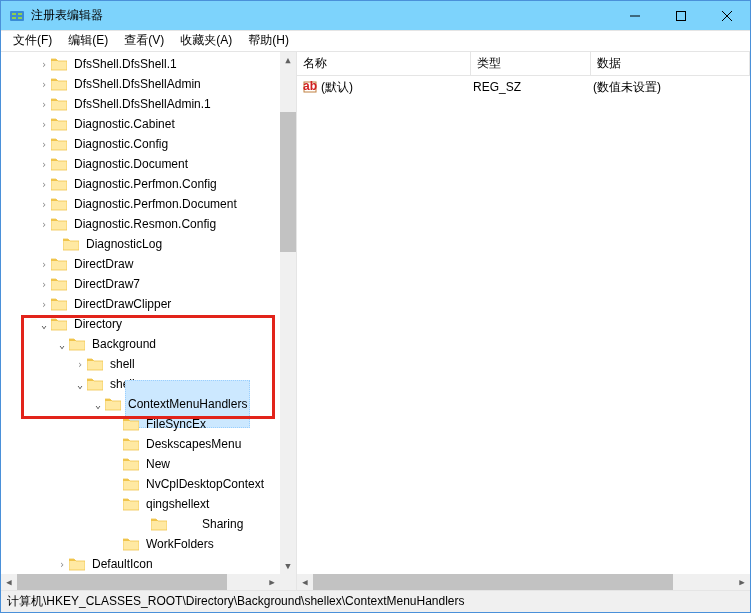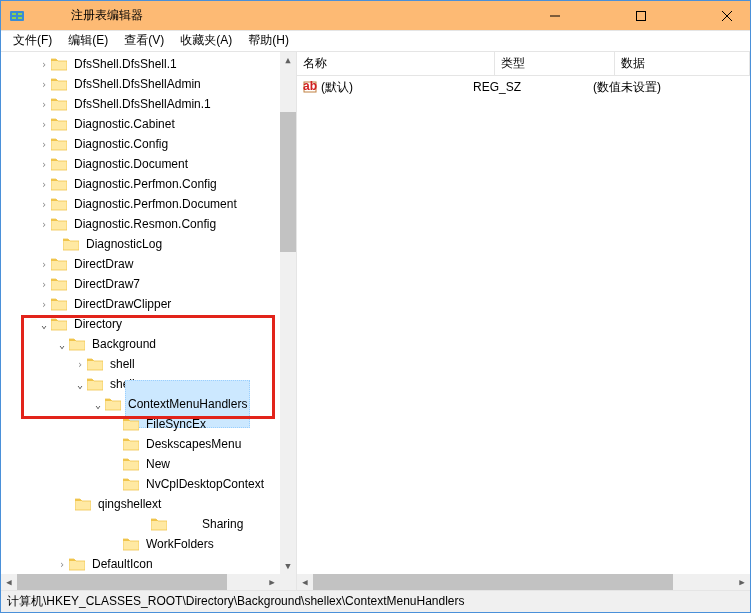--- a/index.html
+++ b/index.html
@@ -1,17 +1,17 @@
 <!DOCTYPE html>
 <html><head>
 <meta charset="utf-8">
 <style>
 * { margin: 0; padding: 0; box-sizing: border-box; font-family: "Microsoft YaHei", "Segoe UI", sans-serif; font-size: 12px; }
 body { background: #fff; width: 751px; height: 613px; overflow: hidden; border: 1px solid #4a90d9; display: flex; flex-direction: column; }
-.titlebar { height: 30px; background: #fdba74; display: flex; align-items: center; padding-left: 8px; border-bottom: 1px solid #e5e5e5; gap: 40px; }
+.titlebar { height: 30px; background: #7dd3fc; display: flex; align-items: center; padding-left: 8px; border-bottom: 1px solid #e5e5e5; }
 .titlebar-icon { width: 16px; height: 16px; margin-right: 6px; }
 .titlebar-title { flex: 1; font-size: 12px; }
 .win-btn { width: 46px; height: 30px; display: flex; align-items: center; justify-content: center; cursor: pointer; }
 .menubar { height: 20px; display: flex; padding: 0 4px; }
 .menu-item { padding: 1px 8px; cursor: pointer; }
 .main { flex: 1; display: flex; border-top: 1px solid #e5e5e5; overflow: hidden; }
 .left-pane { width: 296px; border-right: 1px solid #e5e5e5; position: relative; overflow: hidden; }
 .right-pane { flex: 1; position: relative; overflow: hidden; }
 .tree { position: absolute; top: 0; left: 0; right: 16px; bottom: 16px; overflow: hidden; background: #fff; padding-top: 2px; }
 .tree-row { height: 20px; display: flex; align-items: center; white-space: nowrap; cursor: pointer; }
@@ -245,21 +245,21 @@
           <span class="label">New</span>
         </div>
         <div class="tree-row" style="padding-left: 108px;">
           <span class="chev"></span>
           <svg class="folder-icon" viewBox="0 0 16 14">
             <path d="M0 2 L0 13 L16 13 L16 4 L7 4 L5 2 Z" fill="#ffe9a3" stroke="#f0c44c" stroke-width="0.8"></path>
             <path d="M0 2 L5 2 L7 4 L0 4 Z" fill="#f0c44c"></path>
           </svg>
           <span class="label">NvCplDesktopContext</span>
         </div>
-        <div class="tree-row" style="padding-left: 60px;">
+        <div class="tree-row" style="padding-left: 108px;">
           <span class="chev"></span>
           <svg class="folder-icon" viewBox="0 0 16 14">
             <path d="M0 2 L0 13 L16 13 L16 4 L7 4 L5 2 Z" fill="#ffe9a3" stroke="#f0c44c" stroke-width="0.8"></path>
             <path d="M0 2 L5 2 L7 4 L0 4 Z" fill="#f0c44c"></path>
           </svg>
           <span class="label">qingshellext</span>
         </div>
         <div class="tree-row" style="padding-left: 108px; gap: 28px;">
           <span class="chev"></span>
           <svg class="folder-icon" viewBox="0 0 16 14">
@@ -294,21 +294,21 @@
     <div class="hscroll">
       <div class="scroll-btn">◀</div>
       <div class="hscroll-thumb" style="width:210px;"></div>
       <div class="scroll-btn" style="margin-left:auto;">▶</div>
     </div>
     <div class="scroll-corner"></div>
   </div>
 
   <div class="right-pane">
     <div class="list-header">
-      <div class="list-header-col" style="width:198px">名称</div>
+      <div class="list-header-col" style="width:174px">名称</div>
       <div class="list-header-col" style="width:120px">类型</div>
       <div class="list-header-col" style="flex:1">数据</div>
     </div>
     <div class="list-body" id="list-body">
         <div class="list-row">
           <div class="list-cell" style="width: 170px;">
             <svg class="value-icon" viewBox="0 0 14 14">
               <rect x="1" y="2" width="12" height="10" fill="#fff" stroke="#c08040" stroke-width="1"></rect>
               <text x="7" y="10" font-size="7" text-anchor="middle" fill="#d02020" font-weight="bold">ab</text>
             </svg>

